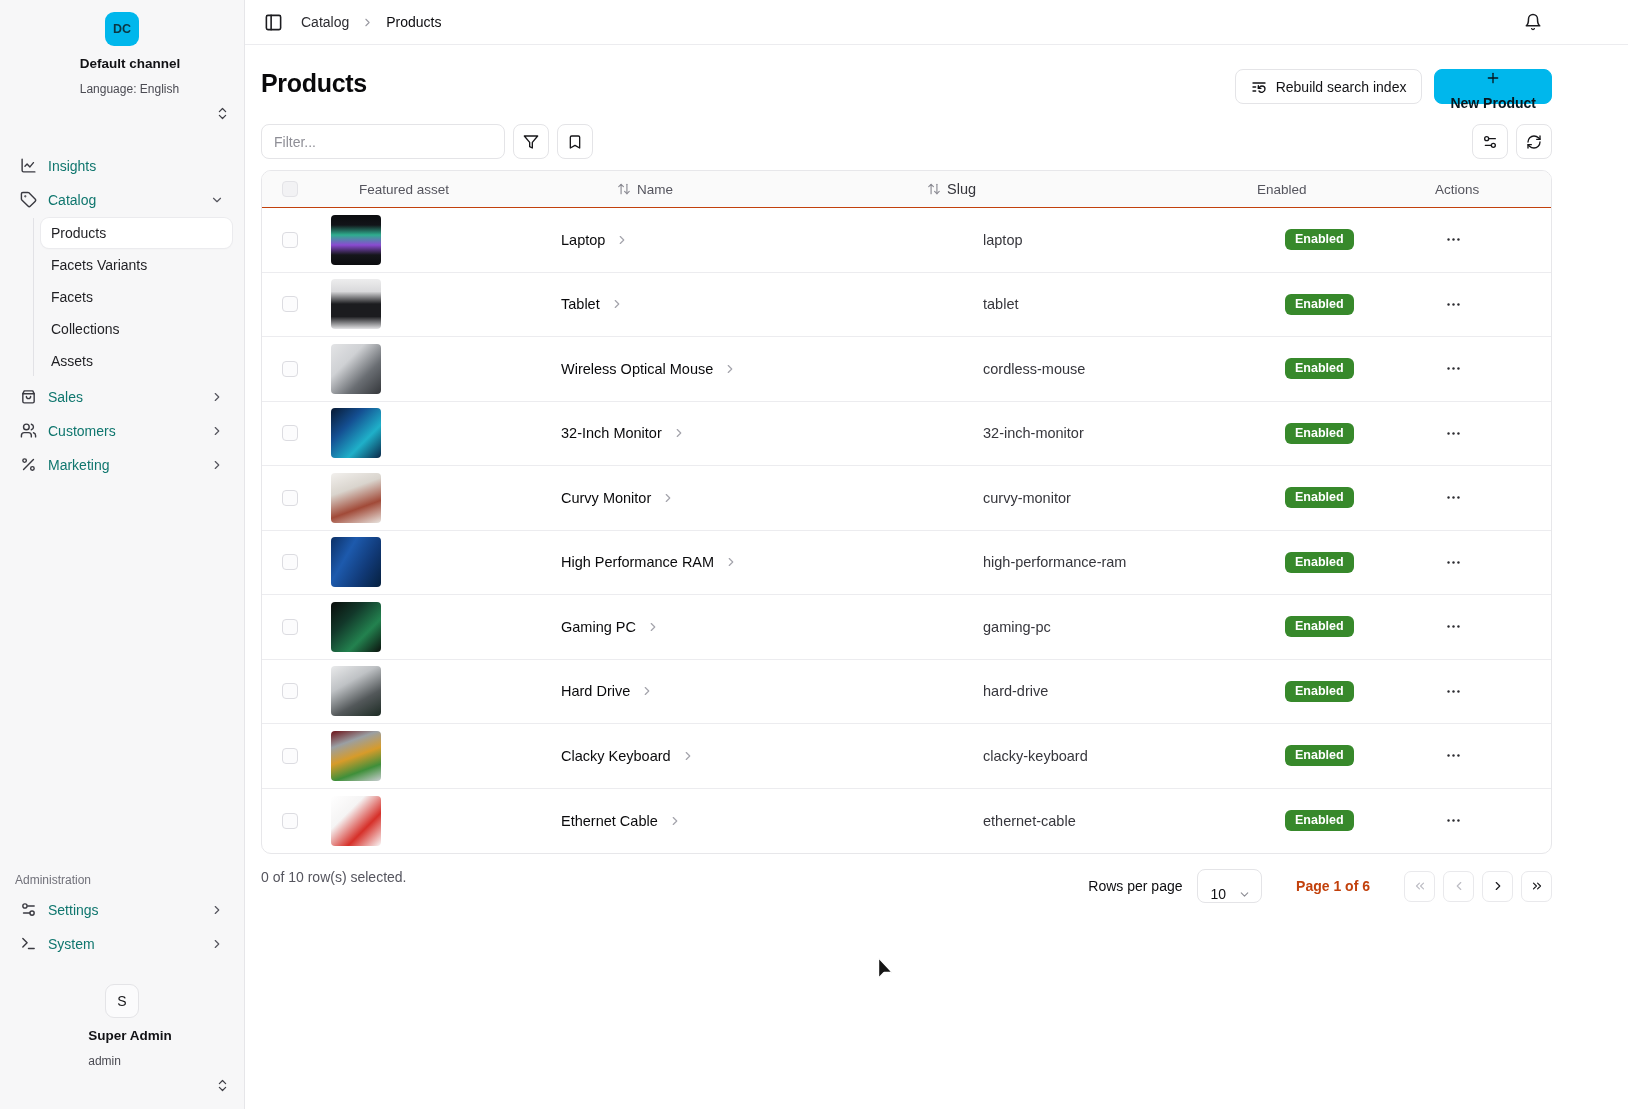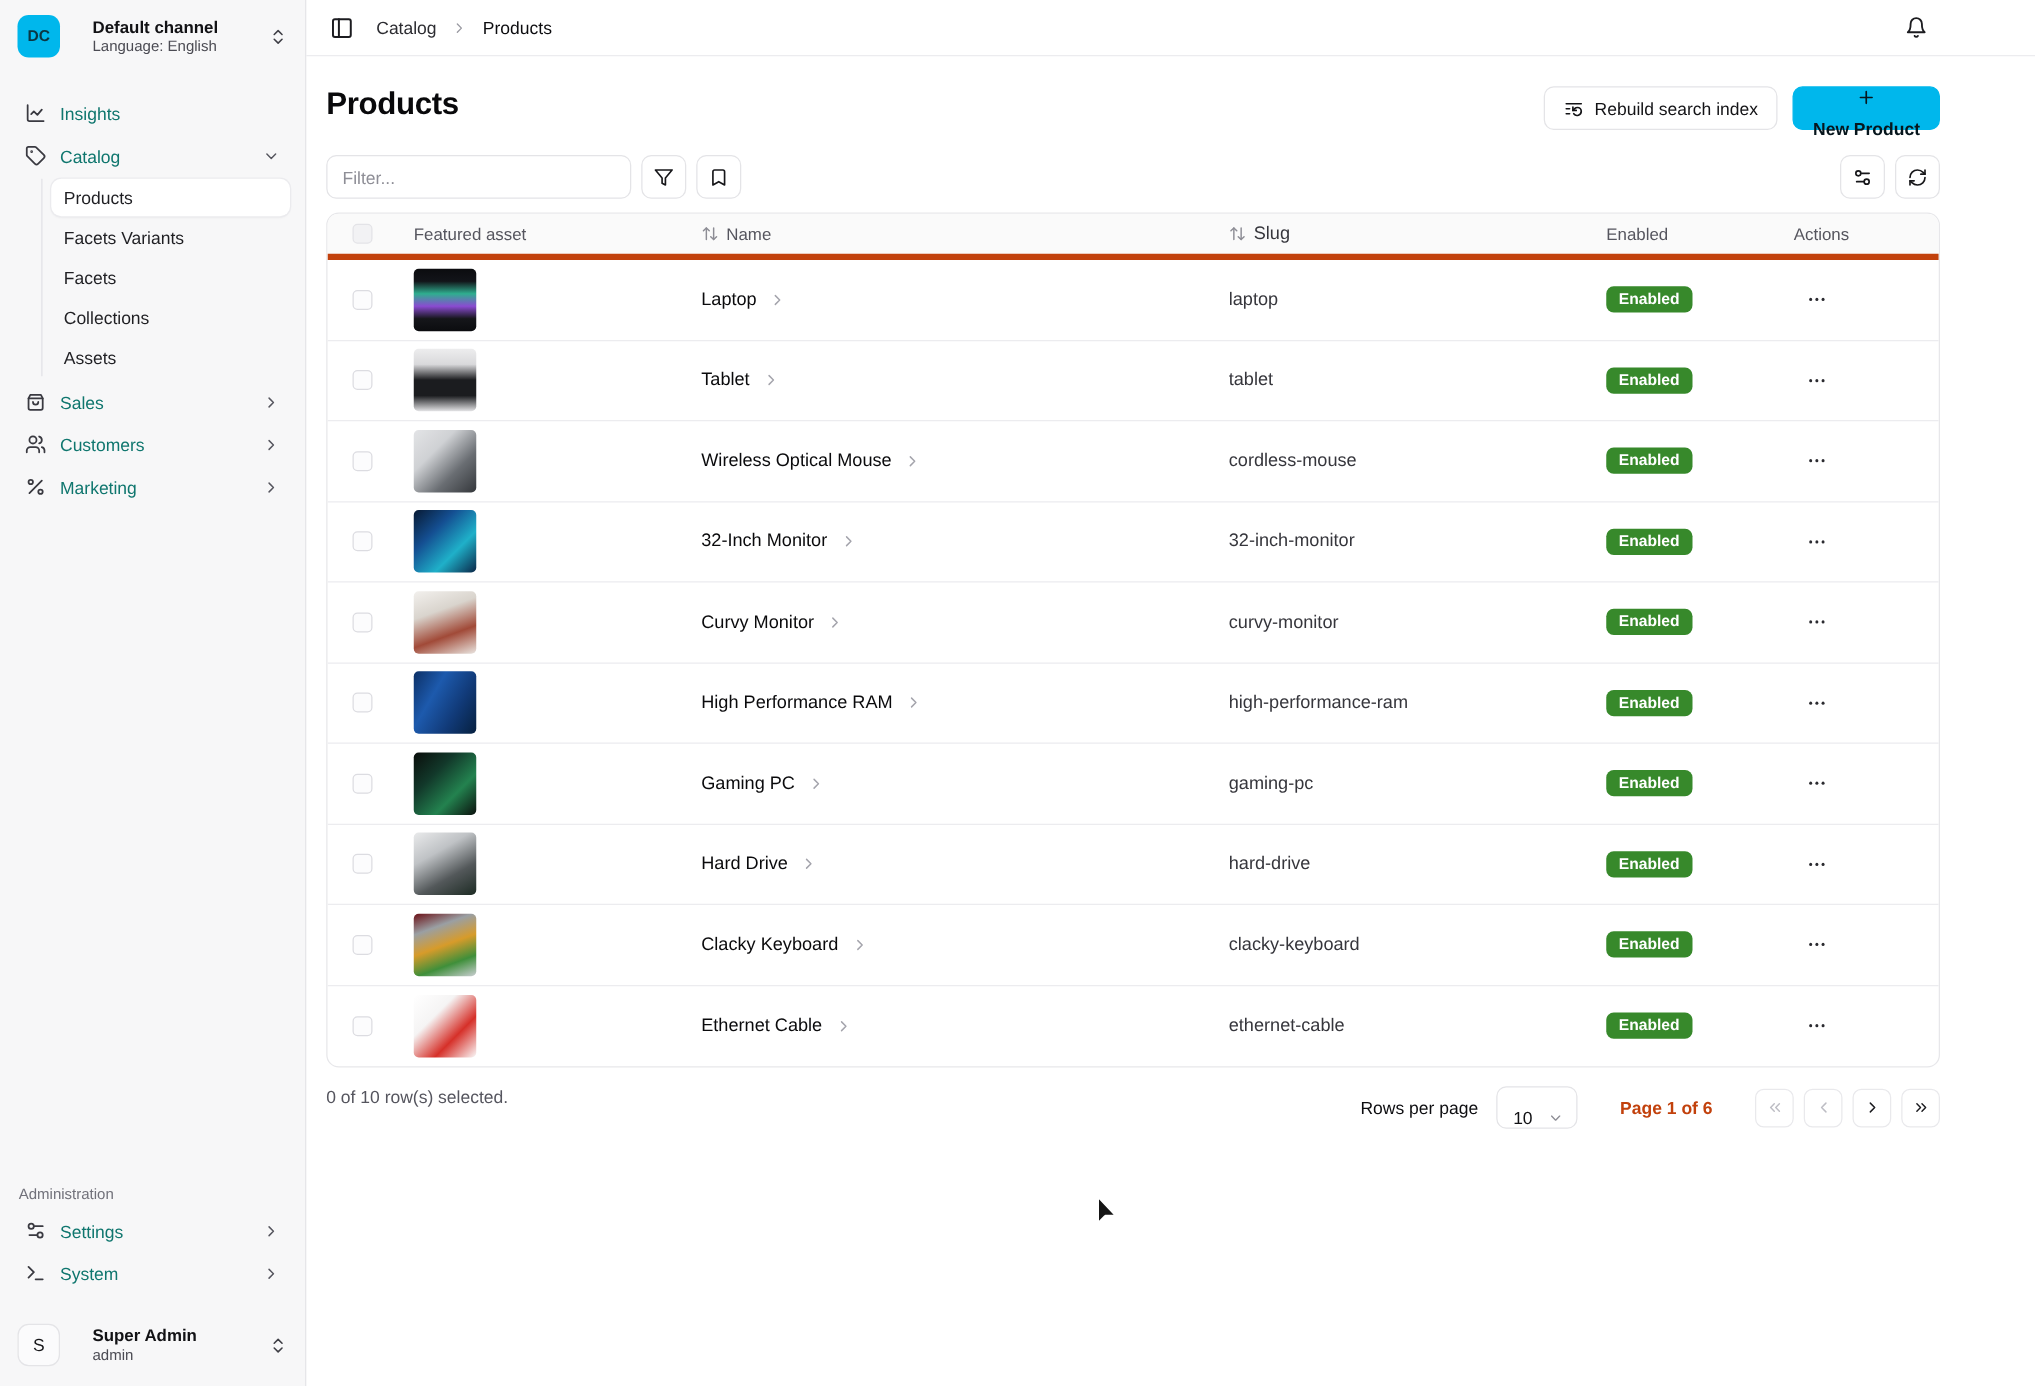--- a/index.html
+++ b/index.html
@@ -13,28 +13,28 @@
   .ic { stroke:currentColor; fill:none; stroke-width:2; stroke-linecap:round; stroke-linejoin:round; }
 
   
   .app { display:flex; width:100%; height:100%; }
 
   
   .sidebar {
     width:245px; min-width:245px; background:#f7f7f8; border-right:1px solid #e6e6e9;
     display:flex; flex-direction:column; padding:10px 12px 14px;
   }
-  .entity-row { display:flex; align-items:center; gap:10px; padding:2px 2px; cursor:pointer; }
+  .entity-row { display:flex; align-items:center; gap:10px; padding:2px 2px; cursor:pointer;flex-direction:column; }
   .avatar {
     width:34px; height:34px; border-radius:9px; background:var(--accent,#00b7ec);
     color:#0b3642; font-weight:700; font-size:12.5px;
     display:flex; align-items:center; justify-content:center; flex:none;
   }
   .avatar.light { background:#fbfbfc; border:1px solid #e4e4e7; color:#18181b; font-weight:500; font-size:14px; }
-  .entity-meta { display:flex; flex-direction:column; gap:1px; min-width:0;margin-left:16px; }
+  .entity-meta { display:flex; flex-direction:column; gap:11px; min-width:0;margin-left:16px; }
   .entity-name { font-size:13.5px; font-weight:700; color:#121215; white-space:nowrap; }
   .entity-sub { font-size:12px; color:#4b4b53; white-space:nowrap; }
   .entity-caret { margin-left:auto; color:#3f3f46; }
 
   .nav { margin-top:26px; display:flex; flex-direction:column; gap:1px; }
   .nav-item {
     display:flex; align-items:center; gap:11px; padding:8px 8px; border-radius:8px;
     font-size:14px; color:#0f766e; cursor:pointer;
   }
   .nav-item .nicon { color:#3a3a41; flex:none; }
@@ -85,21 +85,21 @@
   .filter-input::placeholder { color:#8e8e96; }
   .icon-btn {
     width:36px; height:35px; border:1px solid #e4e4e7; border-radius:8px; background:#fff;
     display:inline-flex; align-items:center; justify-content:center; color:#17171a; cursor:pointer;
   }
   .toolbar-spacer { flex:1; }
 
   
   .table-card { margin-top:11px; border:1px solid #e7e7ea; border-radius:10px; overflow:hidden; background:#fff; }
   .trow { display:grid; grid-template-columns:56px 228px 1fr 300px 146px 130px; align-items:center; }
-  .thead { background:#fafafa; height:37px; border-bottom:5px solid #c2410c; color:#55555e; font-size:13.5px; }
+  .thead { background:#fafafa; height:37px; border-bottom:1px solid #c2410c; color:#55555e; font-size:13.5px;gap:28px; }
   .th { display:flex; align-items:center; gap:6px; }
   .tbody .trow { height:64.5px; border-bottom:1px solid #ececef; }
   .tbody .trow:last-child { border-bottom:none; }
   .cell-check { display:flex; justify-content:center; }
   .checkbox {
     width:16px; height:16px; border:1px solid #dcdce1; border-radius:4px; background:#fcfcfd; cursor:pointer;
   }
   .thead .checkbox { background:#f2f2f4; border-color:#e3e3e7; }
   .cell-asset { padding-left:13px; }
   .thumb { width:50px; height:50px; border-radius:4px; }

